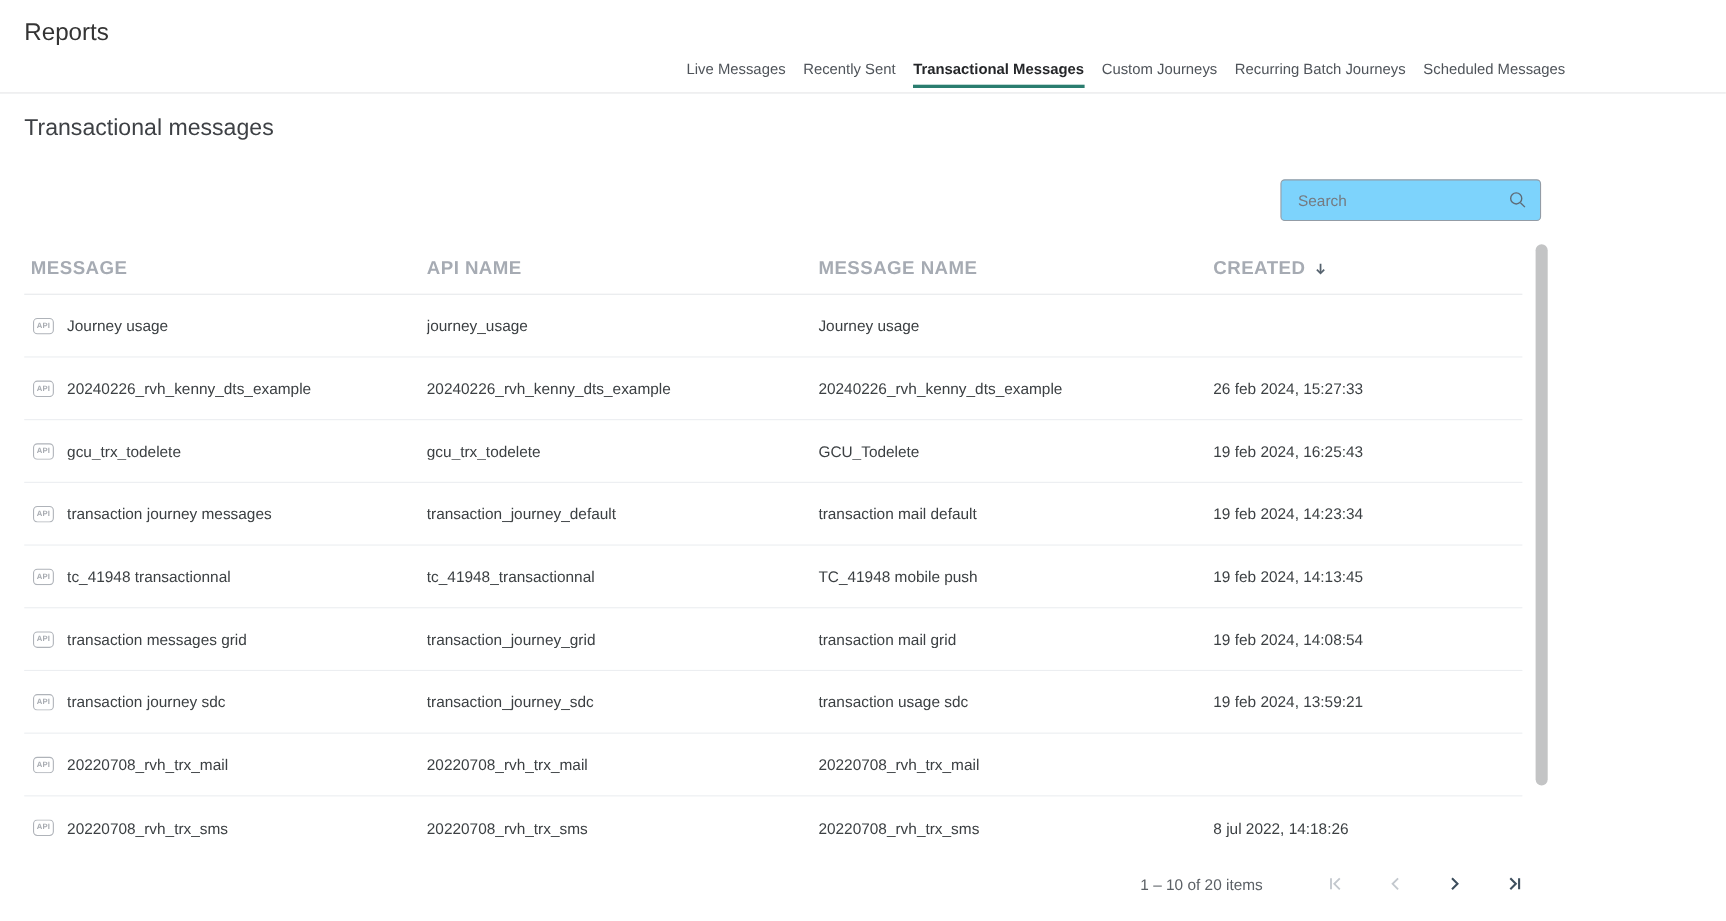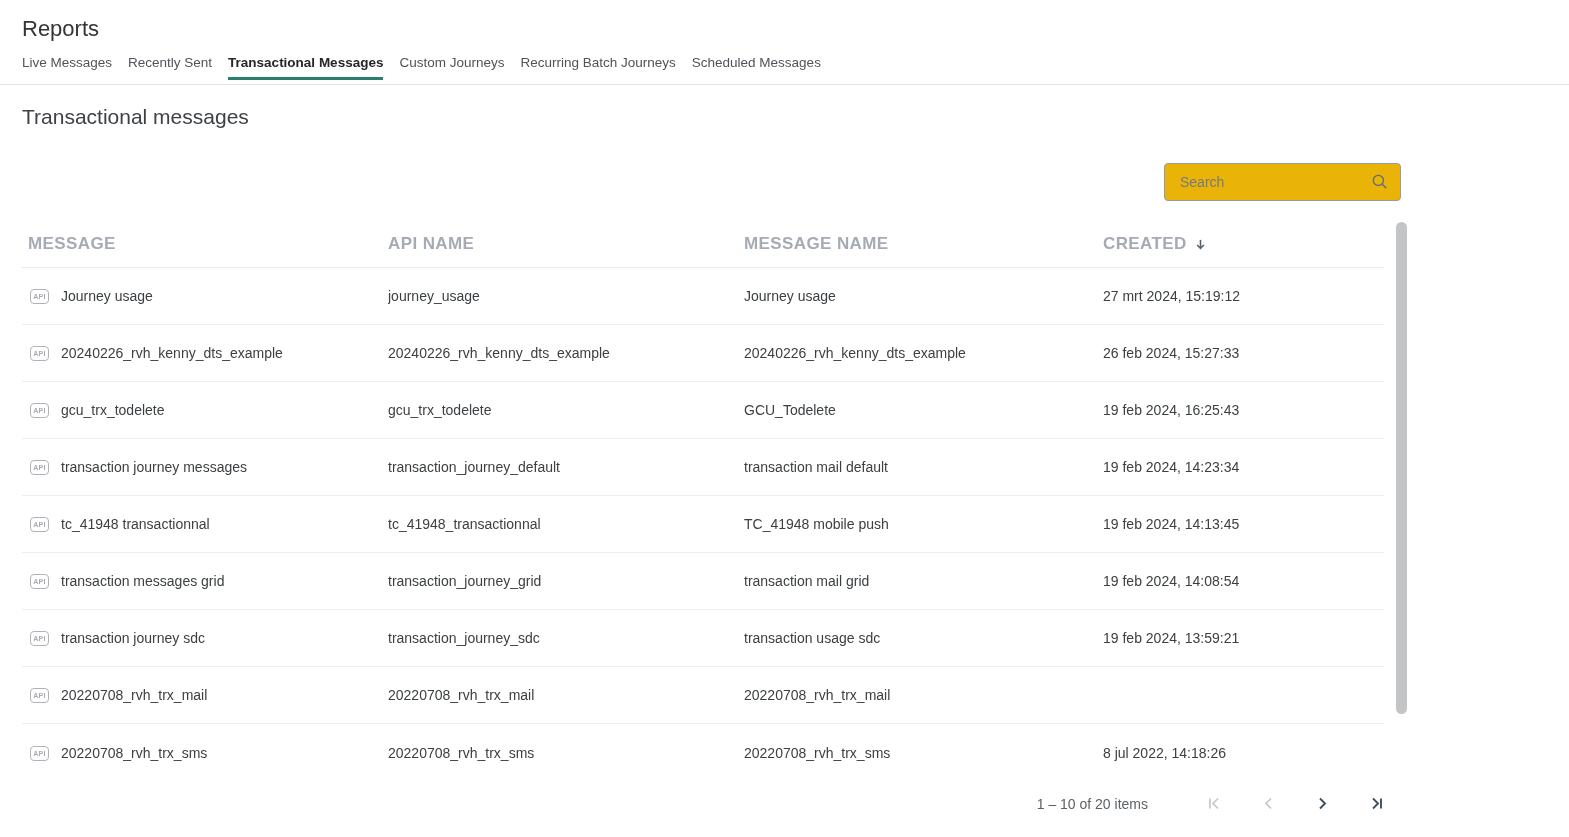--- a/index.html
+++ b/index.html
@@ -3,54 +3,54 @@
 <meta charset="utf-8">
 <style>
   * { margin:0; padding:0; box-sizing:border-box; }
   html,body { width:1569px; height:837px; background:#ffffff; overflow:hidden;
     font-family:"Liberation Sans", sans-serif; }
   .app { position:relative; width:1423px; height:837px; background:#fff; }
 
   
   .page-title { padding:14px 0 0 22px; font-size:22px; line-height:30px;
     font-weight:500; color:#343434; }
-  .tabs { display:flex; gap:16px; margin:10px 0 0 22px; }
+  .tabs { display:flex; gap:16px; margin:10px 0 0 22px;justify-content:flex-end; }
   .tab { font-size:13.5px; line-height:17px; color:#4f545a; padding-bottom:9px;
     position:relative; cursor:pointer; white-space:nowrap; }
   .tab.active { color:#242629; font-weight:700; }
   .tab.active::after { content:""; position:absolute; left:0; bottom:0;
     width:100%; height:3px; background:#2A7D6F; }
   .top-divider { height:1px; background:#e4e5e7; margin-top:4px; width:1569px; }
 
   
   .section-title { margin:18px 0 0 22px; font-size:21px; line-height:28px;
     font-weight:400; color:#3e4145; }
 
   .search-row { display:flex; justify-content:flex-end; padding-right:22px;
     margin-top:32px; }
   .search-box { position:relative; width:237px; height:38px; }
   .search-box input { width:100%; height:100%; border:1px solid #939ca6;
     border-radius:4px; padding:0 40px 0 15px; font-size:14px; color:#3c4043;
-    font-family:"Liberation Sans", sans-serif; outline:none; background:#eab308; }
+    font-family:"Liberation Sans", sans-serif; outline:none; background:#7dd3fc; }
   .search-box input::placeholder { color:#757a80; opacity:1; }
   .search-icon { position:absolute; right:12px; top:10px; width:18px; height:18px; }
 
   
   .table { margin:20px 39px 0 22px; }
   .thead, .tr { display:grid; grid-template-columns:366px 356px 359px 1fr;
     align-items:center; }
   .thead { height:47px; border-bottom:1px solid #e7e9ec; }
   .th { font-size:17px; font-weight:700; letter-spacing:.4px; color:#a6abb3;
     display:flex; align-items:center; gap:7px; cursor:pointer; }
   .th:first-child { padding-left:6px; }
   .sort-icon { width:13px; height:13px; flex:0 0 auto; }
 
   .tr { height:57px; border-bottom:1px solid #eceef1; cursor:pointer; }
   .tr:last-child { border-bottom:none; }
-  .td { font-size:14px; color:#3c4043; display:flex; align-items:flex-end;
+  .td { font-size:14px; color:#3c4043; display:flex; align-items:center;
     gap:12px; overflow:hidden; white-space:nowrap; }
   .td.first { padding-left:8px; }
   .api-badge { flex:0 0 auto; width:19px; height:15px; border:1px solid #afb3b9;
     border-radius:4px; color:#a7abb1; font-size:7px; font-weight:600;
     letter-spacing:.2px; display:flex; align-items:center; justify-content:center; }
 
   
   .scroll-thumb { position:absolute; right:16px; top:222px; width:11px;
     height:492px; background:#c3c4c5; border-radius:6px; cursor:pointer; }
 
@@ -107,21 +107,20 @@
       </div>
     </div>
     <div id="table-body">
   <div class="tr">
     <div class="td first">
       <span class="api-badge">API</span>
       <span>Journey usage</span>
     </div>
     <div class="td">journey_usage</div>
     <div class="td">Journey usage</div>
-    <div class="td">27 mrt 2024, 15:19:12</div>
   </div>
 
   <div class="tr">
     <div class="td first">
       <span class="api-badge">API</span>
       <span>20240226_rvh_kenny_dts_example</span>
     </div>
     <div class="td">20240226_rvh_kenny_dts_example</div>
     <div class="td">20240226_rvh_kenny_dts_example</div>
     <div class="td">26 feb 2024, 15:27:33</div>

